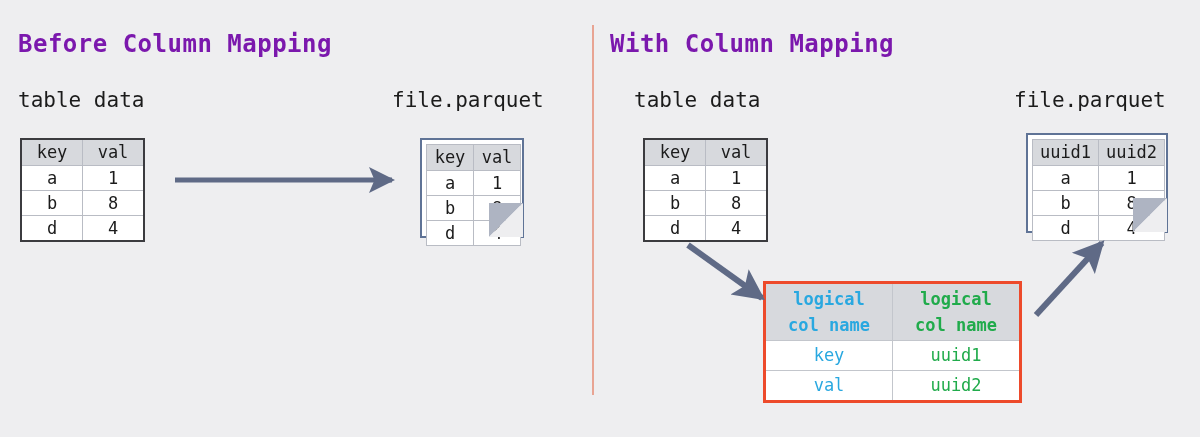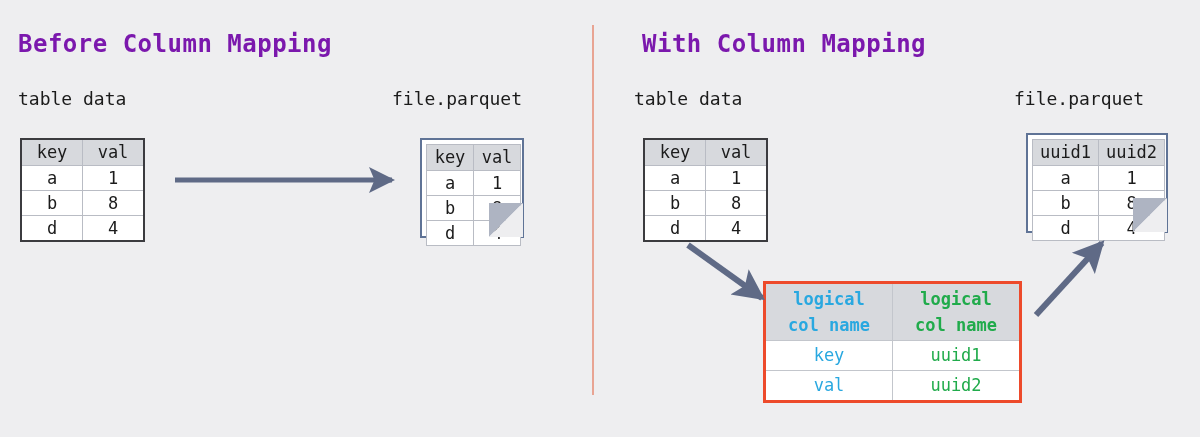--- a/index.html
+++ b/index.html
@@ -20,25 +20,25 @@
     height: 437px;
   }
   .panel-title {
     position: absolute;
     font-size: 24px;
     font-weight: bold;
     letter-spacing: 0.5px;
     white-space: nowrap;
   }
   #title-left  { left: 18px;  top: 30px; }
-  #title-right { left: 642px; top: 30px; }
+  #title-right { left: 610px; top: 30px; }
 
   .caption {
     position: absolute;
-    font-size: 18px;
+    font-size: 21px;
     color: #1b1b1b;
     white-space: nowrap;
   }
   #cap-left-table    { left: 18px;  top: 88px; }
   #cap-left-parquet  { left: 392px; top: 88px; }
   #cap-right-table   { left: 634px; top: 88px; }
   #cap-right-parquet { left: 1014px; top: 88px; }
 
   
   .dtable {

